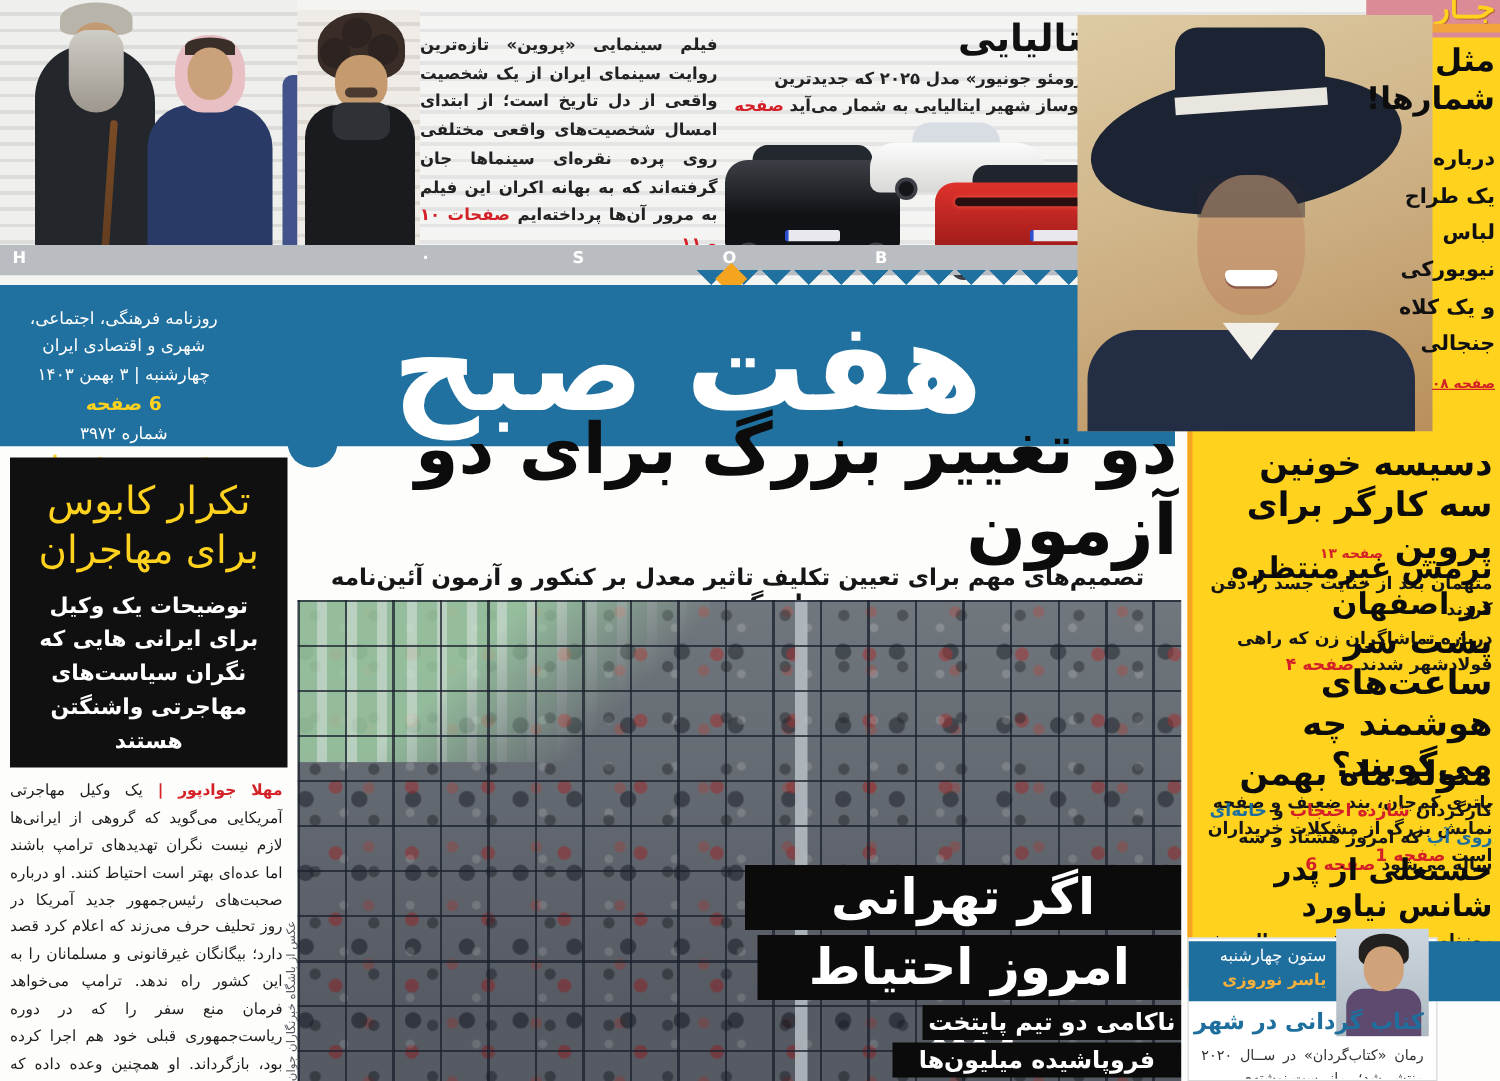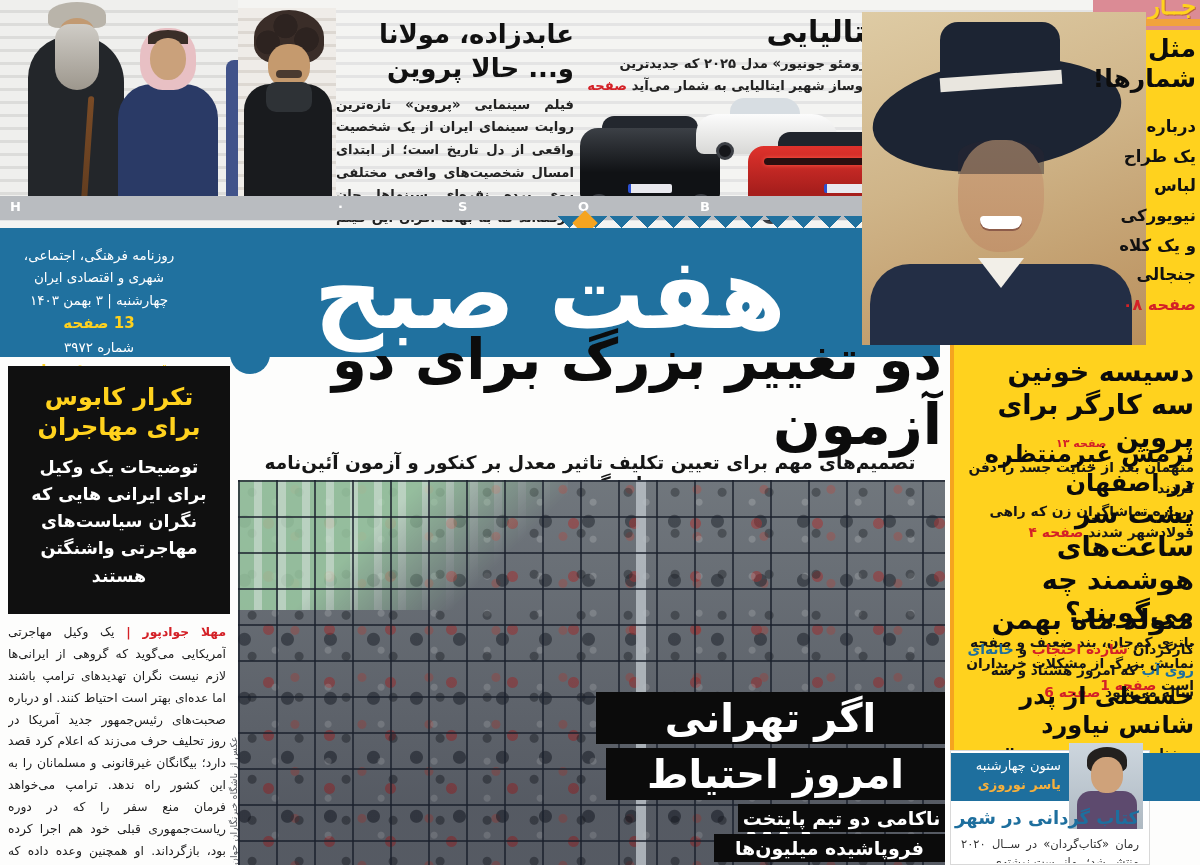--- a/index.html
+++ b/index.html
@@ -107,21 +107,21 @@
   .logo-tail { left:230px; top:352px; width:40px; height:22px; background:#20719f; border-radius:0 0 20px 20px; }
 
   
   .lead-hl { left:238px; top:344px; width:704px; height:96px; display:flex; align-items:center; justify-content:center;
     font-size:56px; font-weight:900; color:#0c0c0c; letter-spacing:-2px; }
   .lead-sub { left:238px; top:452px; width:704px; text-align:center; font-size:18.5px; font-weight:bold; color:#161616; }
   .lead-sub .pageref { font-size:12px; }
 
   
   .mig-box { left:8px; top:366px; width:222px; height:248px; background:#101010; text-align:center; padding-top:16px; }
-  .mig-title { color:#ffd21e; font-size:24px; font-weight:700; line-height:1.25; }
+  .mig-title { color:#ffd21e; font-size:31px; font-weight:400; line-height:1.25; }
   .mig-sub { margin-top:12px; color:#fff; font-size:17.5px; font-weight:bold; line-height:1.55; padding:0 10px; }
   .mig-body { left:8px; top:622px; width:218px; height:240px; overflow:hidden; text-align:justify;
     font-size:12.3px; color:#1c1c1c; line-height:1.78; direction:rtl; }
   .mig-byline { color:#d42127; font-weight:bold; }
   .photo-credit { left:228px; top:700px; width:14px; height:165px; color:#55585e; font-size:9.5px;
     writing-mode:vertical-rl; transform:rotate(180deg); text-align:left; white-space:nowrap; }
 
   
   .photo-stadium { left:238px; top:480px; width:707px; height:385px; overflow:hidden; background:#6e737c; }
   .crowd-noise { position:absolute; inset:0;
@@ -162,21 +162,21 @@
   .mel-hat-band { position:absolute; left:78px; top:62px; width:122px; height:14px; background:#e9e6df; transform:rotate(-4deg); }
   .mel-face { position:absolute; left:96px; top:128px; width:86px; height:112px; background:linear-gradient(180deg,#caa27b,#c2946c); border-radius:44% 44% 46% 46%; }
   .mel-shadow { position:absolute; left:96px; top:128px; width:86px; height:34px; background:rgba(40,38,48,.45); border-radius:44% 44% 0 0; }
   .mel-smile { position:absolute; left:118px; top:204px; width:42px; height:13px; background:#fff; border-radius:4px 4px 10px 10px; box-shadow:0 2px 0 #8d5c4a; }
   .mel-collar { position:absolute; left:116px; top:246px; width:46px; height:30px; background:#f2efe8; clip-path:polygon(0 0,100% 0,50% 100%); }
   .mel-coat { position:absolute; left:8px; top:252px; width:262px; height:90px; background:#232e45; border-radius:40px 40px 0 0; }
 
   .mel-text { left:1148px; top:34px; width:48px; text-align:right; }
   .mel-title { font-size:25px; font-weight:900; color:#0d0d0d; line-height:1.2; }
   .mel-text-sub { left:1118px; top:112px; width:78px; text-align:right; font-size:16.5px; font-weight:bold; color:#111; line-height:1.8; }
-  .mel-pageref { font-size:16px; }
+  .mel-pageref { font-size:11px;text-decoration:underline; }
 
   .sb-story { position:absolute; right:8px; text-align:right; direction:rtl; }
   .sb-title { font-size:27px; font-weight:900; color:#0c0c0c; line-height:1.22; letter-spacing:-1px; }
   .sb-sub { font-size:13.8px; font-weight:bold; color:#161616; line-height:1.55; margin-top:2px; }
   .sb-sub .red { color:#d42127; } .sb-sub .blue { color:#1e6f9e; }
   .sb-title .pageref { font-size:11px; }
   .st1 { left:958px; top:356px; width:236px; } .st2 { left:958px; top:440px; width:236px; }
   .st3 { left:958px; top:498px; width:236px; } .st4 { left:958px; top:604px; width:236px; }
   .st5 { left:958px; top:682px; width:236px; }
 
@@ -216,24 +216,20 @@
 
   <div class="abs photo-actor">
     <div class="actor-coat"></div>
     <div class="curly-hair"></div>
     <div class="actor-face"></div>
     <div class="actor-mustache"></div>
     <div class="actor-scarf"></div>
   </div>
 
   <div class="abs rtl teaser-cinema">
-    <div class="t-title">
-      <span>عابدزاده، مولانا</span><br>
-      <span>و... حالا پروین</span>
-    </div>
     <div class="t-body"><span>فیلم سینمایی «پروین» تازه‌ترین روایت سینمای ایران از یک شخصیت واقعی از دل تاریخ است؛ از ابتدای امسال شخصیت‌های واقعی مختلفی روی پرده نقره‌ای سینماها جان گرفته‌اند که به بهانه اکران این فیلم به مرور آن‌ها پرداخته‌ایم </span><span class="pageref">صفحات ۱۰ و ۱۱</span></div>
   </div>
 
   <div class="abs rtl teaser-cars">
     <div class="t-title">هنر ایتالیایی</div>
     <div class="t-body"><span>معرفی «آلفارومئو جونیور» مدل ۲۰۲۵ که جدیدترین محصول خودروساز شهیر ایتالیایی به شمار می‌آید </span><span class="pageref">صفحه ۵ را بخوانید</span></div>
   </div>
 
   <div class="abs car car-black">
     <div class="glass"></div>
@@ -266,21 +262,21 @@
     <span style="left:868px">H</span>
   </div>
 
   <div class="abs mast-sawtooth"></div>
   <div class="abs mast-diamond"></div>
   <div class="abs masthead"></div>
   <div class="abs rtl mast-info">
     <div>روزنامه فرهنگی، اجتماعی،</div>
     <div>شهری و اقتصادی ایران</div>
     <div>چهارشنبه | ۳ بهمن ۱۴۰۳</div>
-    <div class="hl">13 صفحه</div>
+    <div class="hl">6 صفحه</div>
     <div>شماره ۳۹۷۲</div>
     <div class="hl">قیمت ۱۰۰۰۰ تومان</div>
   </div>
   <div class="abs rtl logo-script">هفت صبح</div>
   <div class="abs logo-tail"></div>
 
   <div class="abs sidebar"></div>
   <div class="abs corner-tag">
     <div class="tag-text">جــار</div>
     <div class="tag-bar"></div>

